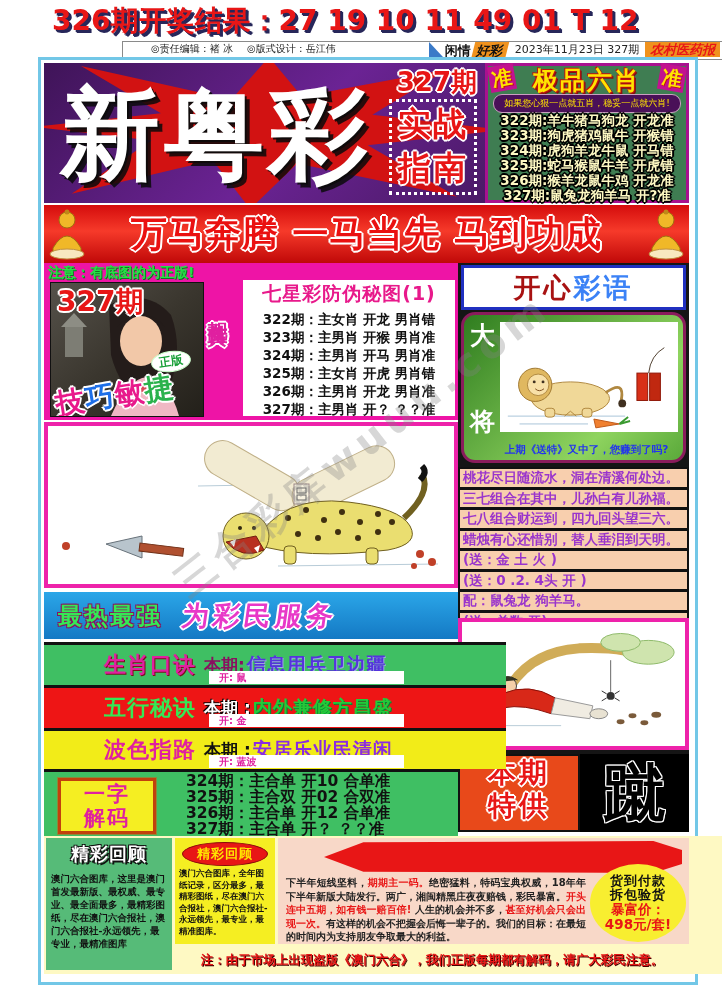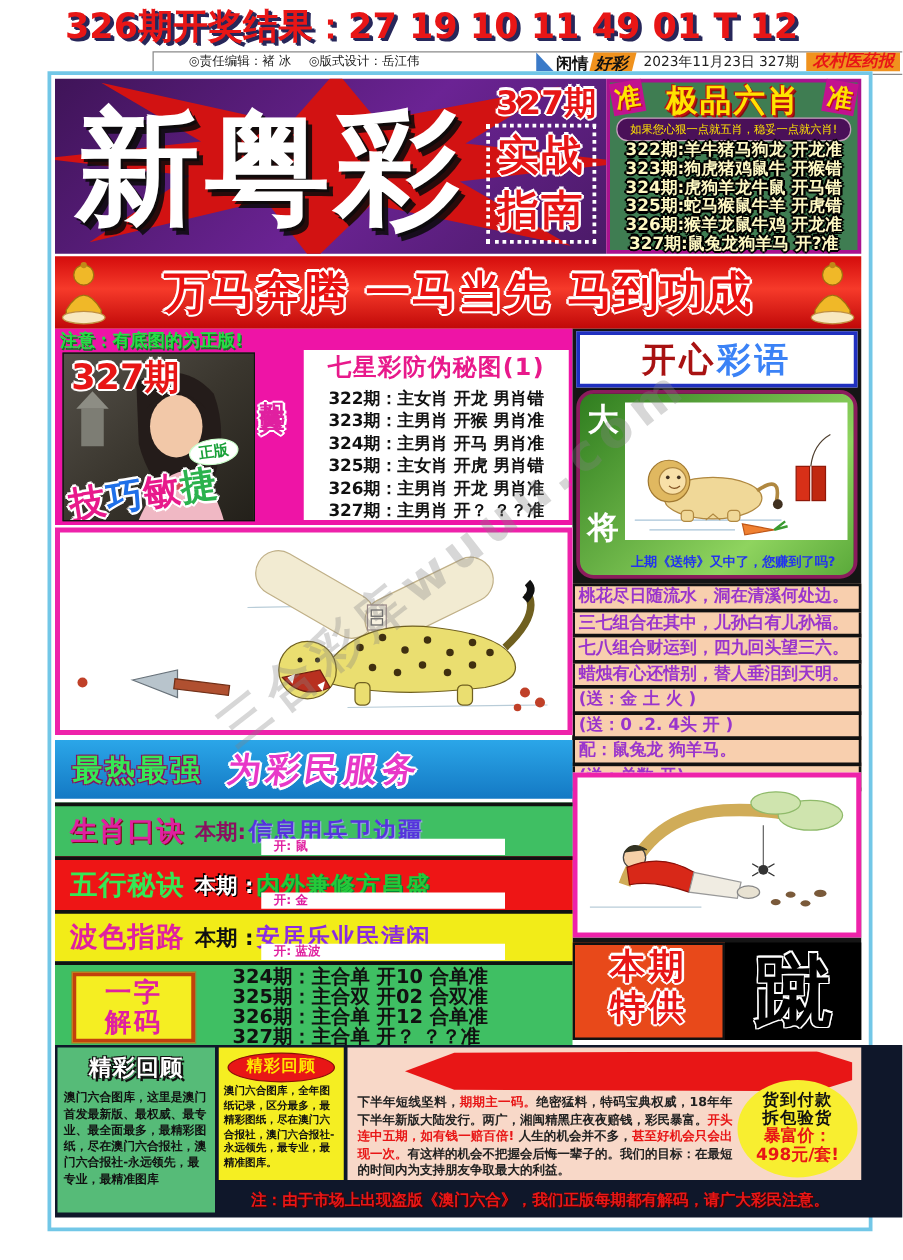--- a/index.html
+++ b/index.html
@@ -92,21 +92,21 @@
   .tegong div{font-size:28px;font-weight:bold;color:#e81616;line-height:33px;letter-spacing:3px;}
   .teblack{position:absolute;left:122px;top:491px;width:109px;height:78px;background:#000;display:flex;align-items:center;justify-content:center;}
   .teblack div{font-size:62px;font-weight:bold;color:#000;
     text-shadow:-1px -1px 0 #fff,1px -1px 0 #fff,-1px 1px 0 #fff,1px 1px 0 #fff,0 -1px 0 #fff,0 1px 0 #fff,-1px 0 0 #fff,1px 0 0 #fff;}
 
   
   .leopardbox{left:44px;top:422px;width:406px;height:158px;background:#fff;border:4px solid #ee22aa;overflow:hidden;}
   .bluebar{left:44px;top:592px;width:414px;height:47px;background:linear-gradient(180deg,#2ba6e8,#1479c4);display:flex;align-items:center;}
   .hot-l{margin-left:14px;font-size:24px;font-weight:bold;color:#35e855;letter-spacing:2px;}
   .hot-r{margin-left:20px;font-size:27px;font-weight:bold;color:#e838c8;transform:skewX(-8deg);letter-spacing:4px;}
-  .tipbar{left:44px;width:414px;height:40px;display:flex;align-items:center;border-top:3px solid #111;}
+  .tipbar{left:44px;width:414px;height:40px;display:flex;align-items:center;border-top:3px solid #111;padding-left:48px;}
   .tip1{top:642px;background:#3fbf63;} .tip2{top:685px;background:#ee1515;} .tip3{top:728px;background:#f2ec18;height:38px;}
   .tip-label{margin-left:12px;font-size:22px;font-weight:bold;letter-spacing:1px;white-space:nowrap;}
   .tip1 .tip-label{color:#e020a0;text-shadow:1px 1px 0 #7a0f1a;}
   .tip2 .tip-label{color:#35e855;}
   .tip3 .tip-label{color:#e020a0;}
   .tip-prefix{margin-left:8px;font-size:17px;font-weight:bold;white-space:nowrap;}
   .tip1 .tip-prefix{color:#8a1060;}
   .tip2 .tip-prefix{color:#fff;text-shadow:1px 1px 0 #000,-1px -1px 0 #000;}
   .tip3 .tip-prefix{color:#111;}
   .tip-text{margin-left:2px;font-size:19px;font-weight:bold;letter-spacing:1px;white-space:nowrap;}
@@ -117,21 +117,21 @@
     font-size:10px;font-weight:bold;color:#e020a0;padding-left:10px;line-height:13px;}
 
   .yizi{left:44px;top:769px;width:414px;height:65px;background:#3fbf63;border-top:3px solid #111;border-bottom:3px solid #111;}
   .yizi-box{position:absolute;left:14px;top:6px;width:92px;height:50px;background:#f5ee22;border:3px solid #c2410c;box-shadow:0 0 0 1px #8a8a3a;
     display:flex;flex-direction:column;align-items:center;justify-content:center;}
   .yizi-box div{font-size:21px;font-weight:bold;color:#e020a0;line-height:24px;letter-spacing:2px;}
   .yizi-rows{position:absolute;left:142px;top:1px;}
   .yizi-rows div{font-size:15.5px;font-weight:bold;color:#111;line-height:16px;white-space:nowrap;}
 
   
-  .botband{left:44px;top:836px;width:679px;height:138px;background:#0f172a;}
+  .botband{left:44px;top:836px;width:679px;height:138px;background:#fef9c3;}
   .rev-green{position:absolute;left:2px;top:2px;width:126px;height:132px;background:#56bb78;}
   .rev-green .ttl{margin-top:4px;text-align:center;font-size:18px;font-weight:bold;color:#fff;letter-spacing:1px;
     text-shadow:2px 2px 0 #111,-1px -1px 0 #111,1px -1px 0 #111,-1px 1px 0 #111;}
   .rev-green .txt{margin-top:6px;padding:0 5px;font-size:9.5px;font-weight:bold;color:#111;line-height:13px;}
   .rev-yellow{position:absolute;left:131px;top:2px;width:100px;height:106px;background:#f5ee22;}
   .rev-oval{margin:4px auto 2px;width:84px;height:22px;background:#e81616;border:1px solid #8a0a0a;border-radius:50%;
     color:#ffe400;font-size:13px;font-weight:bold;text-align:center;line-height:22px;letter-spacing:1px;}
   .rev-yellow .txt{padding:0 4px;font-size:8.5px;font-weight:bold;color:#111;line-height:11.5px;}
   .promo{position:absolute;left:234px;top:2px;width:411px;height:106px;background:#f8d8c8;}
   .arrow{position:absolute;left:46px;top:3px;width:358px;height:32px;background:#e81616;

